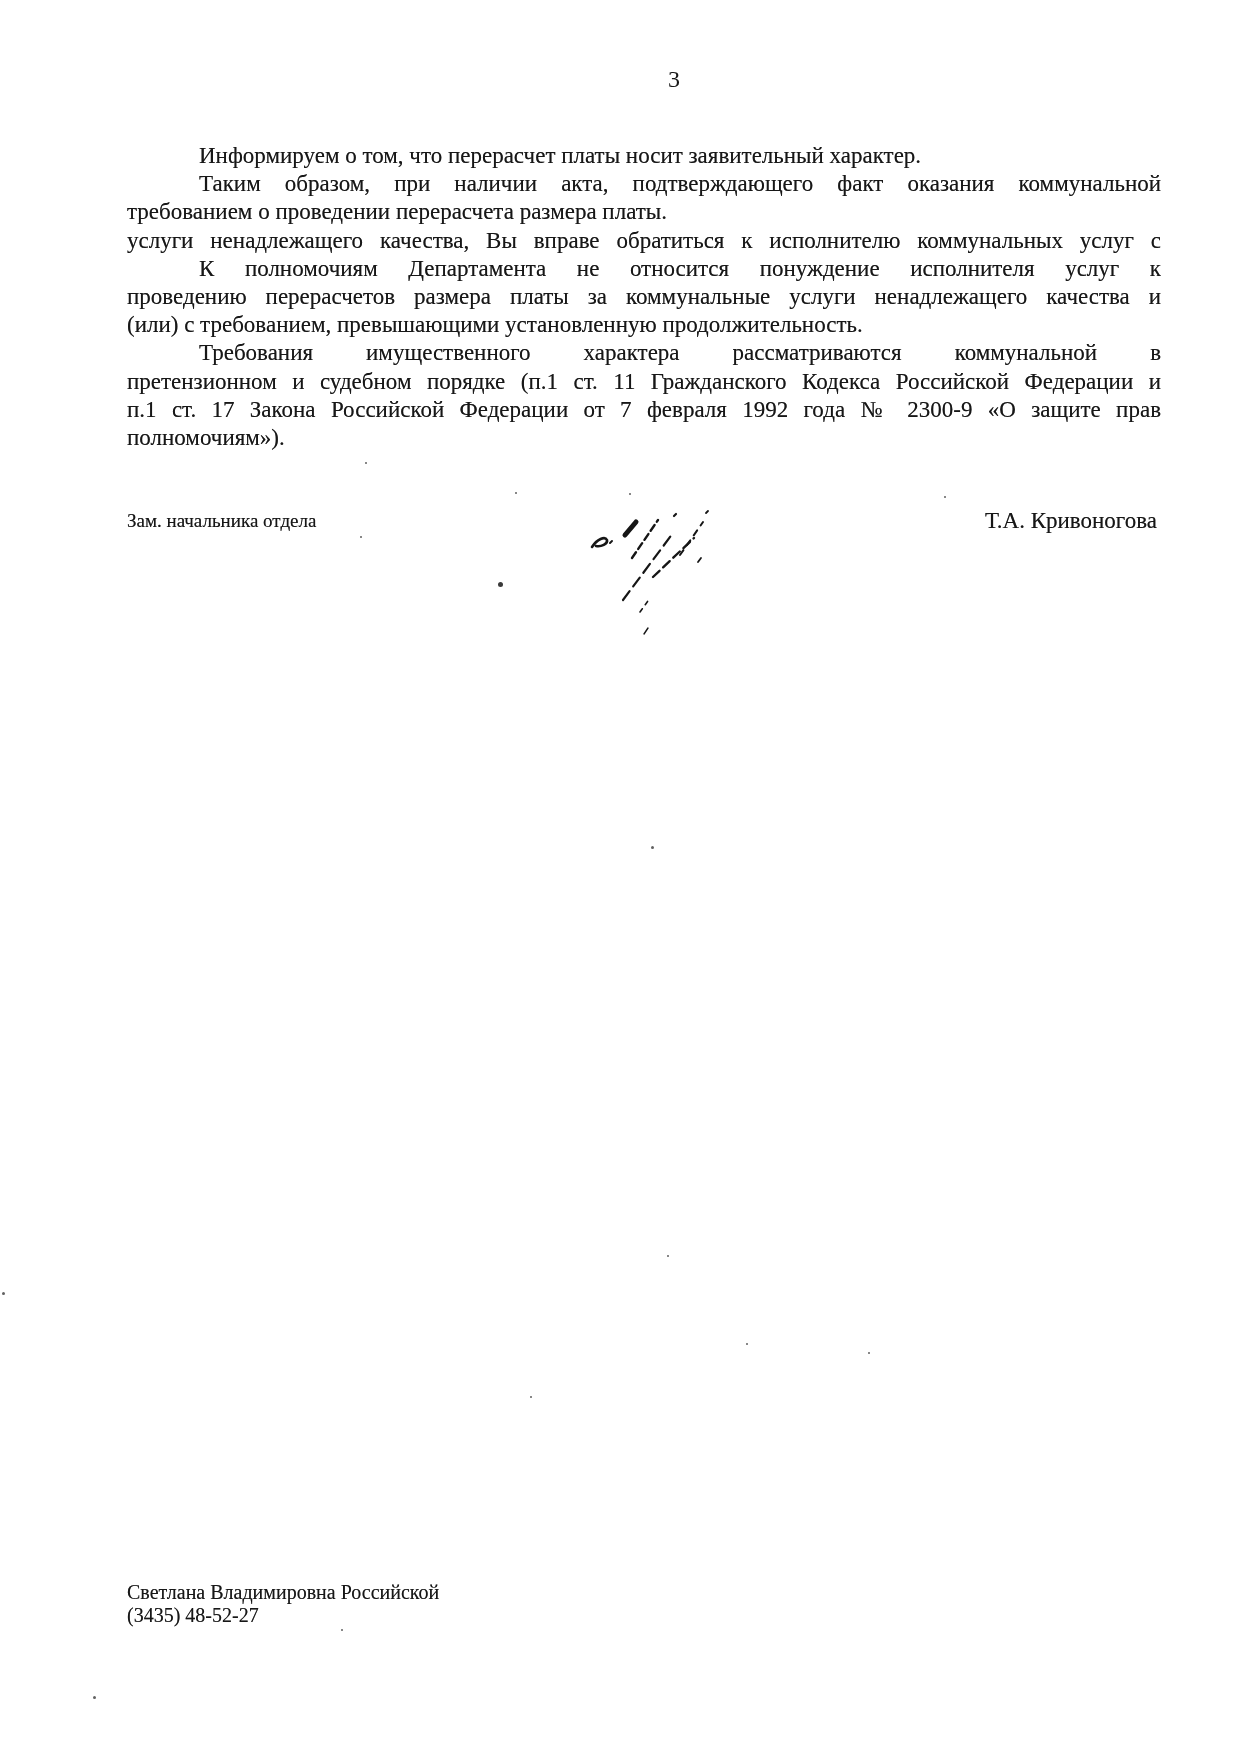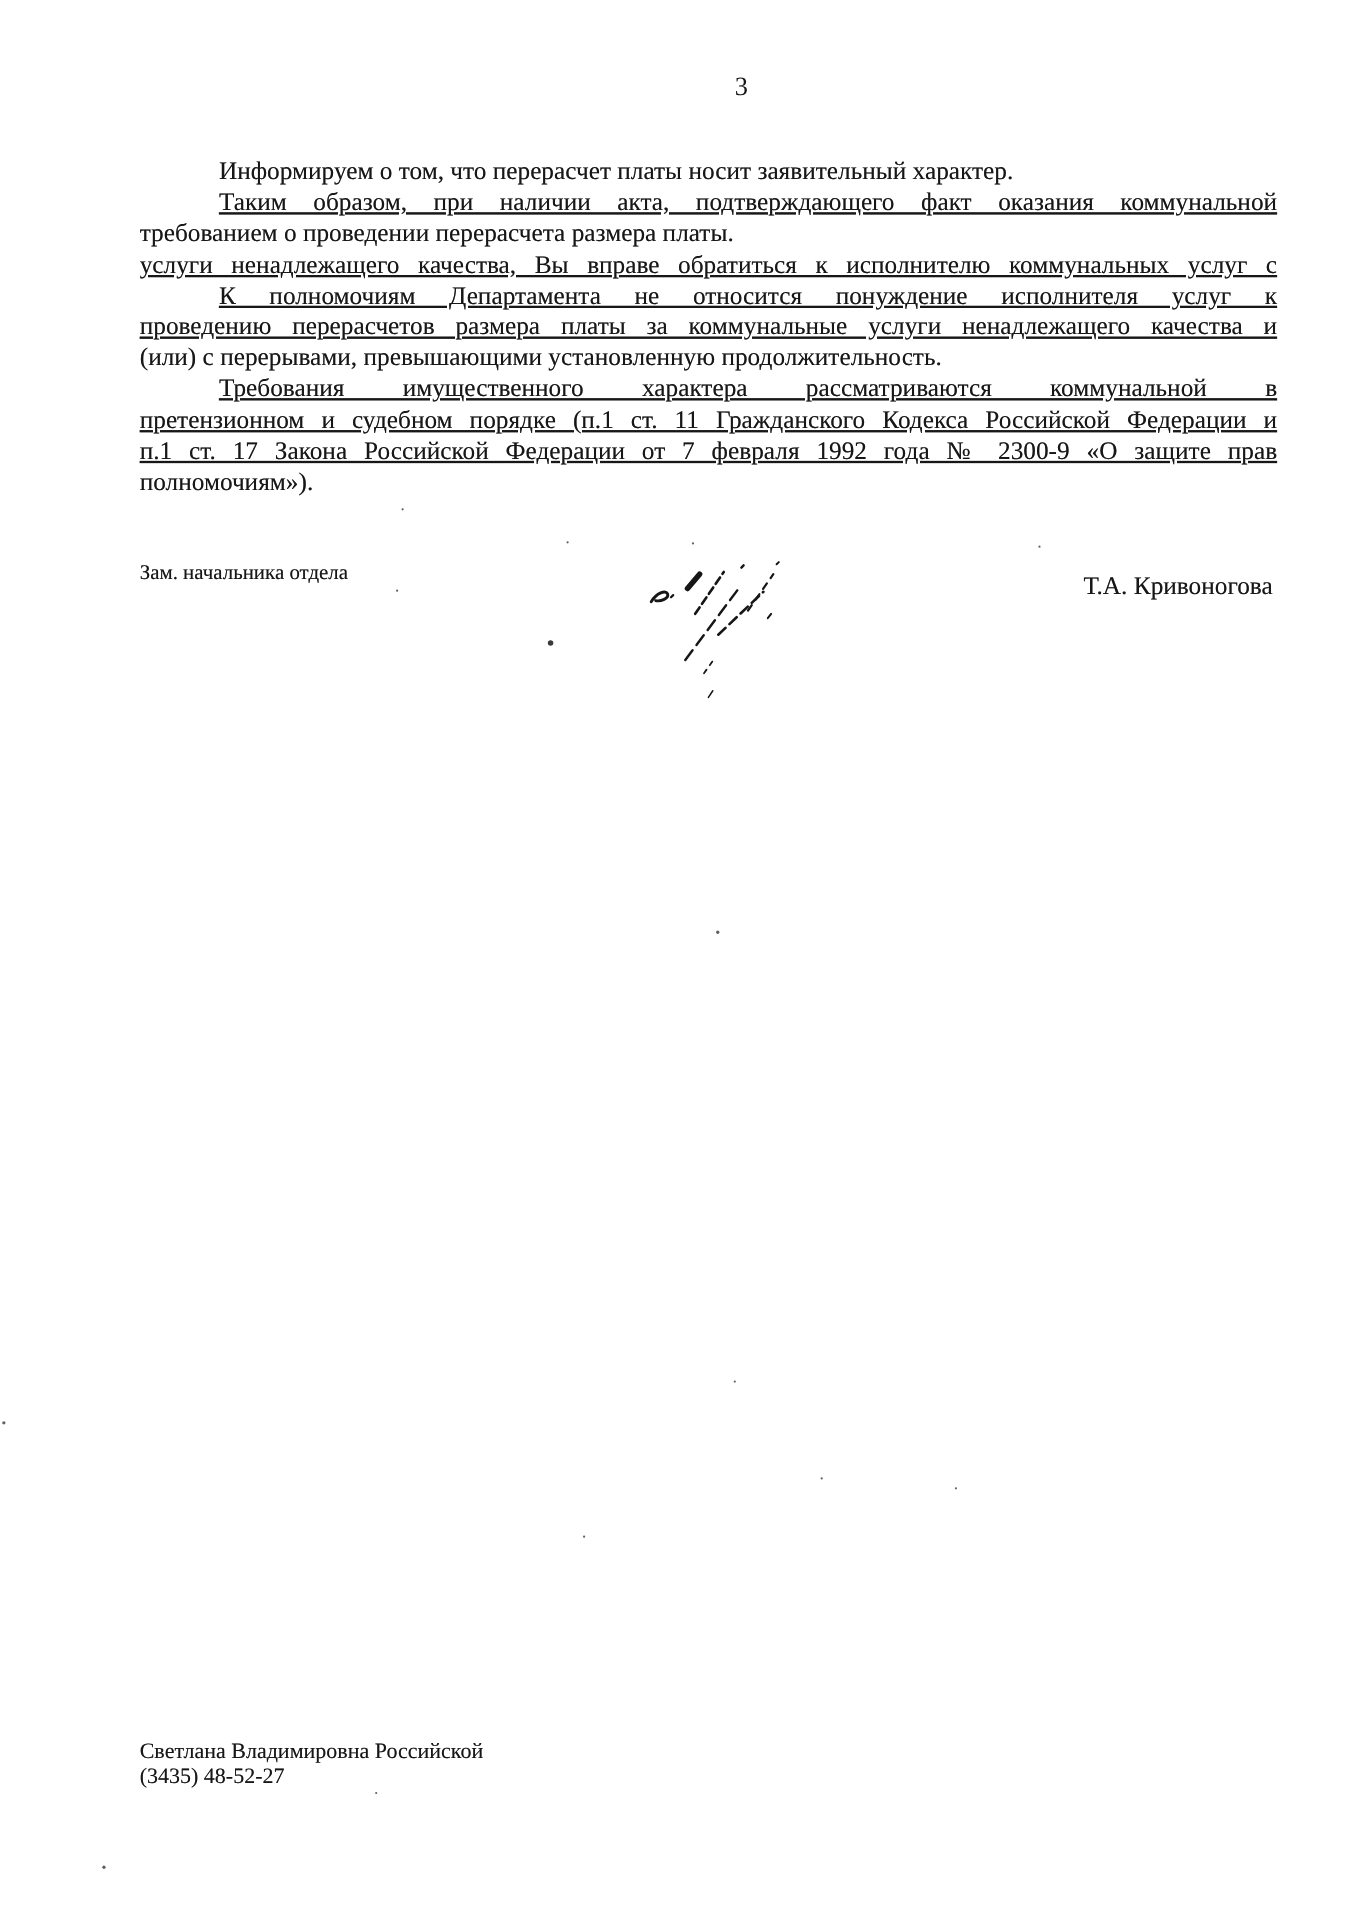--- a/index.html
+++ b/index.html
@@ -24,33 +24,33 @@
     position: absolute;
     left: 127px;
     top: 142px;
     width: 1034px;
     font-size: 23px;
     line-height: 28.2px;
     text-shadow: 0 0 0.5px rgba(20,20,20,0.55);
   }
   .line { height: 28.2px; white-space: nowrap; }
   .indent { padding-left: 72px; }
-  .j { text-align: justify; text-align-last: justify; text-decoration: underline; }
+  .j { text-align: justify; text-align-last: justify; }
   .l { text-align: center; text-align-last: left; }
   .sig-row-left {
     position: absolute;
     left: 127px;
     top: 510px;
     font-size: 19px;
     text-shadow: 0 0 0.5px rgba(20,20,20,0.55);
   }
   .sig-row-right {
     position: absolute;
     right: 83px;
-    top: 520px;
+    top: 508px;
     font-size: 23px;
     text-shadow: 0 0 0.5px rgba(20,20,20,0.55);
   }
   .signature {
     position: absolute;
     left: 570px;
     top: 500px;
     width: 160px;
     height: 145px;
   }
@@ -76,21 +76,21 @@
 
   <div class="pagenum">3</div>
 
   <div class="body-text">
     <div class="line indent l">Информируем о том, что перерасчет платы носит заявительный характер.</div>
     <div class="line indent j">Таким образом, при наличии акта, подтверждающего факт оказания коммунальной</div>
     <div class="line l">требованием о проведении перерасчета размера платы.</div>
     <div class="line j">услуги ненадлежащего качества, Вы вправе обратиться к исполнителю коммунальных услуг с</div>
     <div class="line indent j">К полномочиям Департамента не относится понуждение исполнителя услуг к</div>
     <div class="line j">проведению перерасчетов размера платы за коммунальные услуги ненадлежащего качества и</div>
-    <div class="line l">(или) с перерывами, превышающими установленную продолжительность.</div>
+    <div class="line l">(или) с требованием, превышающими установленную продолжительность.</div>
     <div class="line indent j">Требования имущественного характера рассматриваются коммунальной в</div>
     <div class="line j">претензионном и судебном порядке (п.1 ст. 11 Гражданского Кодекса Российской Федерации и</div>
     <div class="line j">п.1 ст. 17 Закона Российской Федерации от 7 февраля 1992 года № 2300-9 «О защите прав</div>
     <div class="line l">полномочиям»).</div>
   </div>
 
   <div class="sig-row-left">Зам. начальника отдела</div>
 
   <svg class="signature" viewBox="0 0 160 145" xmlns="http://www.w3.org/2000/svg">
     <g stroke="#161616" fill="none" stroke-linecap="round">

